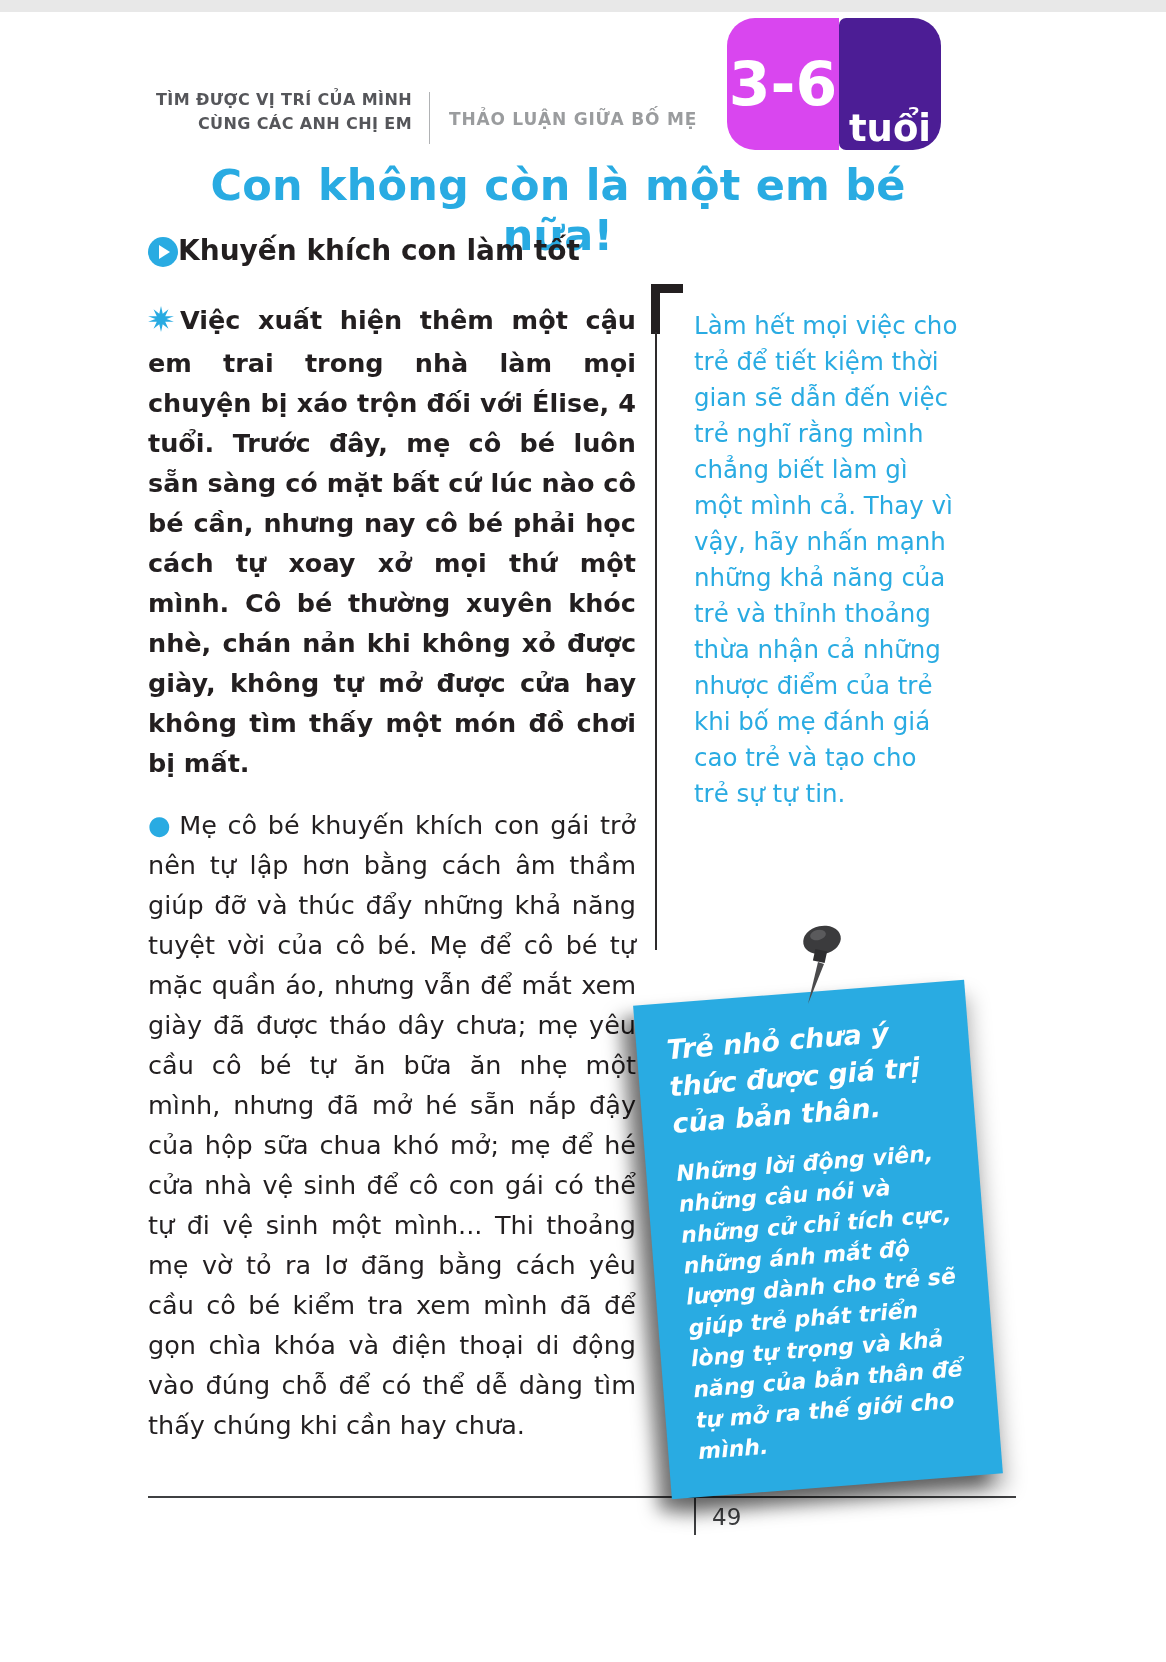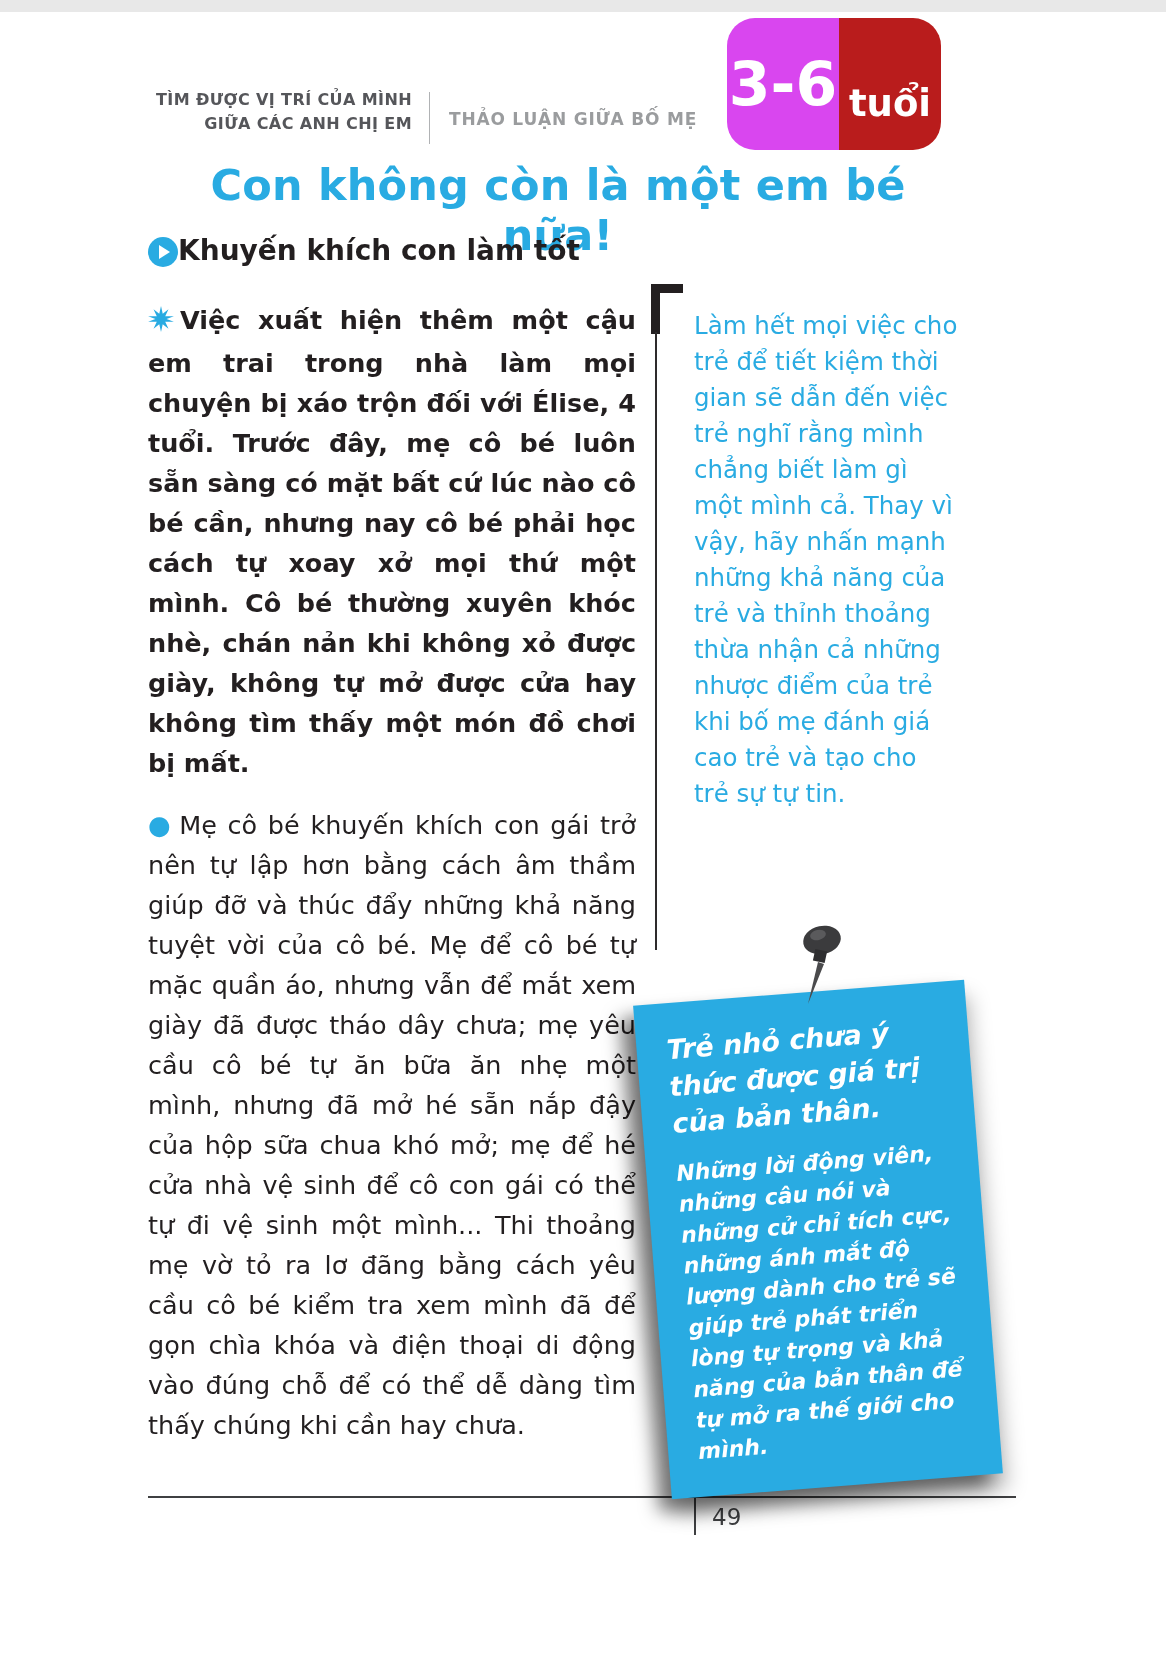--- a/index.html
+++ b/index.html
@@ -24,22 +24,22 @@
   }
   .age-badge {
     position:absolute; left:727px; top:6px; width:214px; height:132px;
     border-radius:28px; overflow:hidden; display:flex;
   }
   .age-badge .badge-age {
     flex:0 0 112px; background:#d946ef; color:#fff; font-size:60px; font-weight:bold;
     display:flex; align-items:center; justify-content:center;
   }
   .age-badge .badge-unit {
-    flex:1; background:#b91c1c; color:#fff; font-size:37px; font-weight:bold;
-    display:flex; align-items:flex-end; justify-content:center; padding-bottom:25px;
+    flex:1; background:#4c1d95; color:#fff; font-size:37px; font-weight:bold;
+    display:flex; align-items:flex-end; justify-content:center; padding-bottom:0;border-radius:7px;
   }
 
   
   .page-title {
     position:absolute; left:148px; top:148px; width:820px;
     font-size:43px; font-weight:bold; color:#29abe2; letter-spacing:0.2px;text-align:center;
   }
   .section-row { position:absolute; left:148px; top:222px; display:flex; align-items:flex-end; }
   .play-icon {
     width:30px; height:30px; border-radius:50%; background:#29abe2;
@@ -98,21 +98,21 @@
   .footer-tick { position:absolute; left:694px; top:1478px; width:2px; height:45px; background:#3f4042; }
   .page-number { position:absolute; left:712px; top:1492px; font-size:23px; color:#3f4042; }
 </style>
 </head>
 <body>
 
 <div class="page">
 
   <div class="header-left">
     <div>TÌM ĐƯỢC VỊ TRÍ CỦA MÌNH</div>
-    <div>GIỮA CÁC ANH CHỊ EM</div>
+    <div>CÙNG CÁC ANH CHỊ EM</div>
   </div>
   <div class="header-divider"></div>
   <div class="header-center">THẢO LUẬN GIỮA BỐ MẸ</div>
 
   <div class="age-badge">
     <div class="badge-age">3-6</div>
     <div class="badge-unit">tuổi</div>
   </div>
 
   <h1 class="page-title">Con không còn là một em bé nữa!</h1>

